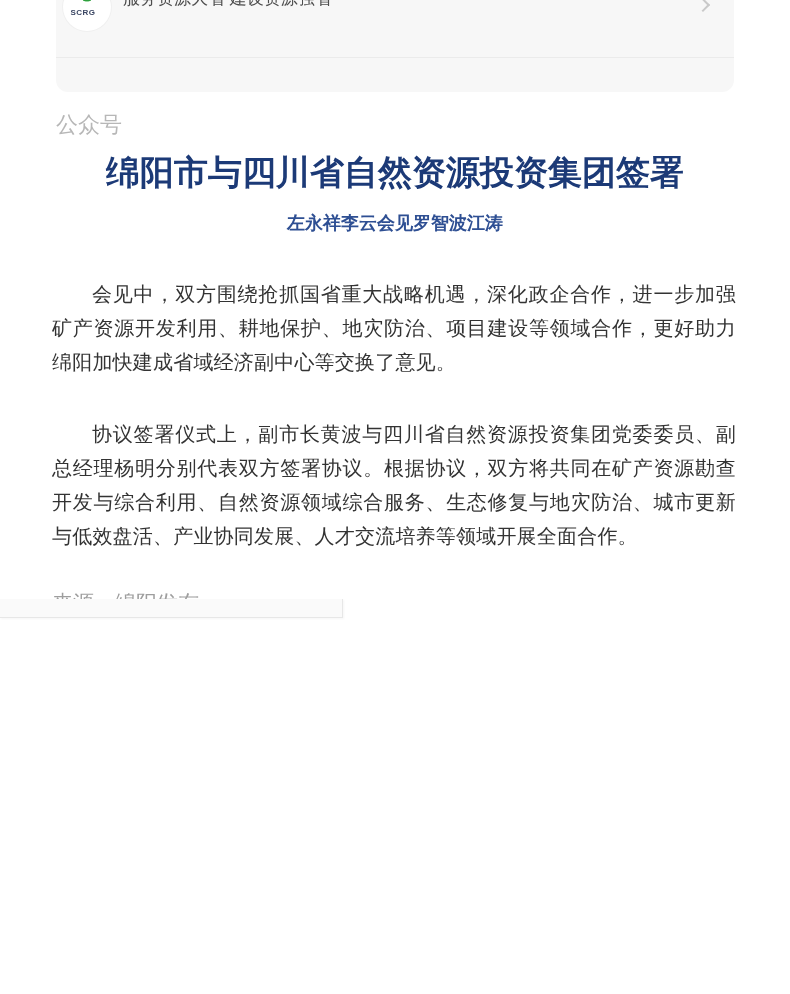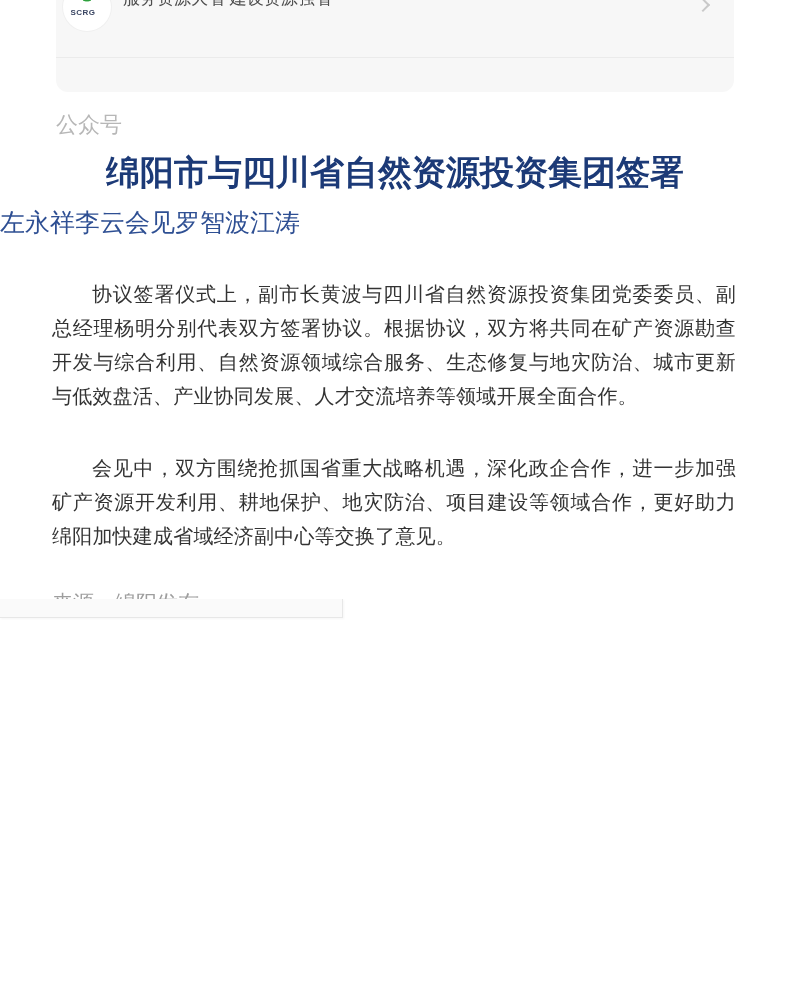--- a/index.html
+++ b/index.html
@@ -48,22 +48,22 @@
     position:absolute;left:0;top:128px;
     font-size:22px;line-height:22px;color:var(--badge-color);margin-top:48px;
   }
   
   .article-title{
     margin-top:56px;text-align:center;
     font-family:"Liberation Serif","DejaVu Serif",serif;
     font-size:34px;line-height:50px;font-weight:700;color:var(--title-color);
   }
   .article-subtitle{
-    font-family:"Liberation Serif","DejaVu Serif",serif;
-    font-size:25px;line-height:50px;font-weight:400;color:var(--subtitle-color);
+    text-align:center;font-family:"Liberation Serif","DejaVu Serif",serif;
+    font-size:18px;line-height:50px;font-weight:700;color:var(--subtitle-color);
   }
   .article-body{margin:29px 54px 0 52px;}
   .article-body p{
     font-size:20px;line-height:34px;color:var(--body-color);
     text-align:justify;text-indent:2em;margin-bottom:38px;
     letter-spacing:0.2px;
   }
   .article-source{
     margin:24px 54px 0 52px;font-size:21px;line-height:24px;color:var(--source-color);
   }
@@ -95,19 +95,19 @@
   <div class="acct-badge">公众号</div>
 </div>
 
 <h1 class="article-title">
   <span style="display:block">绵阳市与四川省自然资源投资集团签署</span>
 </h1>
 
 <h2 class="article-subtitle">左永祥李云会见罗智波江涛</h2>
 
 <div class="article-body">
+  <p>会见中，双方围绕抢抓国省重大战略机遇，深化政企合作，进一步加强矿产资源开发利用、耕地保护、地灾防治、项目建设等领域合作，更好助力绵阳加快建成省域经济副中心等交换了意见。</p>
   <p>协议签署仪式上，副市长黄波与四川省自然资源投资集团党委委员、副总经理杨明分别代表双方签署协议。根据协议，双方将共同在矿产资源勘查开发与综合利用、自然资源领域综合服务、生态修复与地灾防治、城市更新与低效盘活、产业协同发展、人才交流培养等领域开展全面合作。</p>
-  <p>会见中，双方围绕抢抓国省重大战略机遇，深化政企合作，进一步加强矿产资源开发利用、耕地保护、地灾防治、项目建设等领域合作，更好助力绵阳加快建成省域经济副中心等交换了意见。</p>
 </div>
 
 <div class="article-source">来源：绵阳发布</div>
 
 <div class="edge-strip"></div>
 
 </body></html>

